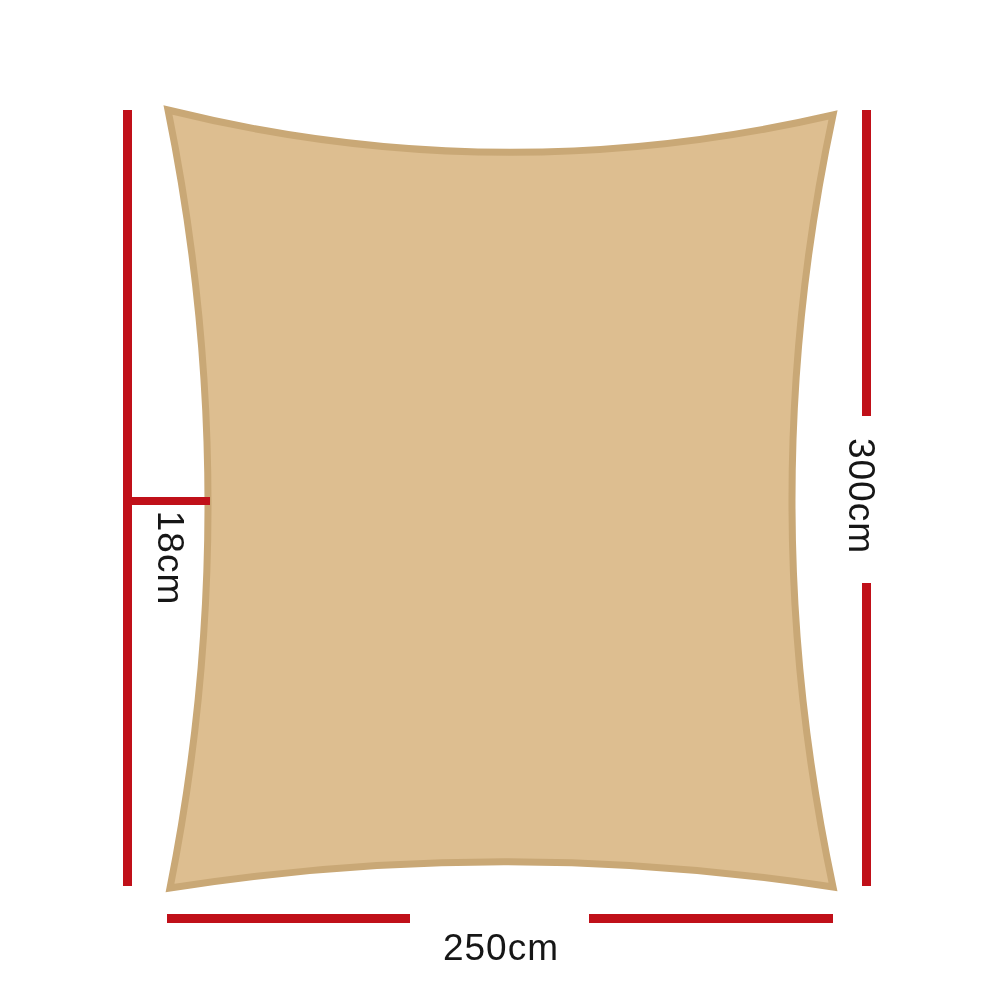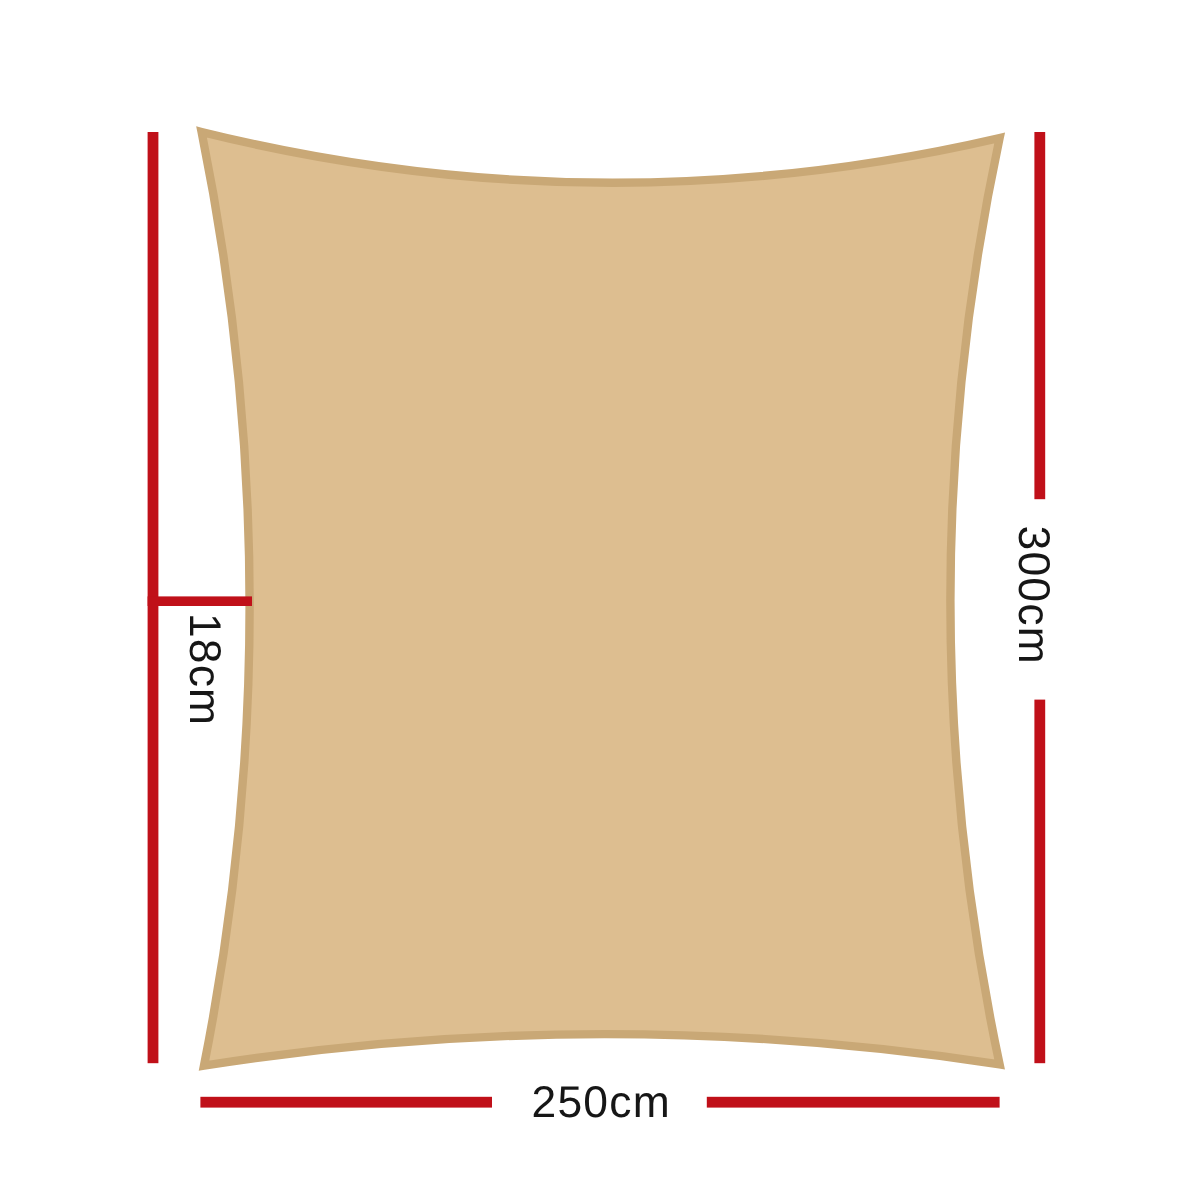--- a/index.html
+++ b/index.html
@@ -60,15 +60,15 @@
 
     <rect x="167" y="914" width="243" height="9" fill="#c01019"></rect>
 
     <rect x="589" y="914" width="244" height="9" fill="#c01019"></rect>
   </svg>
 
   <div class="dim-label rot" style="left: 170px; top: 558px;">18cm</div>
 
   <div class="dim-label rot" style="left: 861px; top: 496px;">300cm</div>
 
-  <div class="dim-label horiz" style="left: 501px; top: 919px;">250cm</div>
+  <div class="dim-label horiz" style="left: 501px; top: 948px;">250cm</div>
 
 </div>
 
 </body></html>

